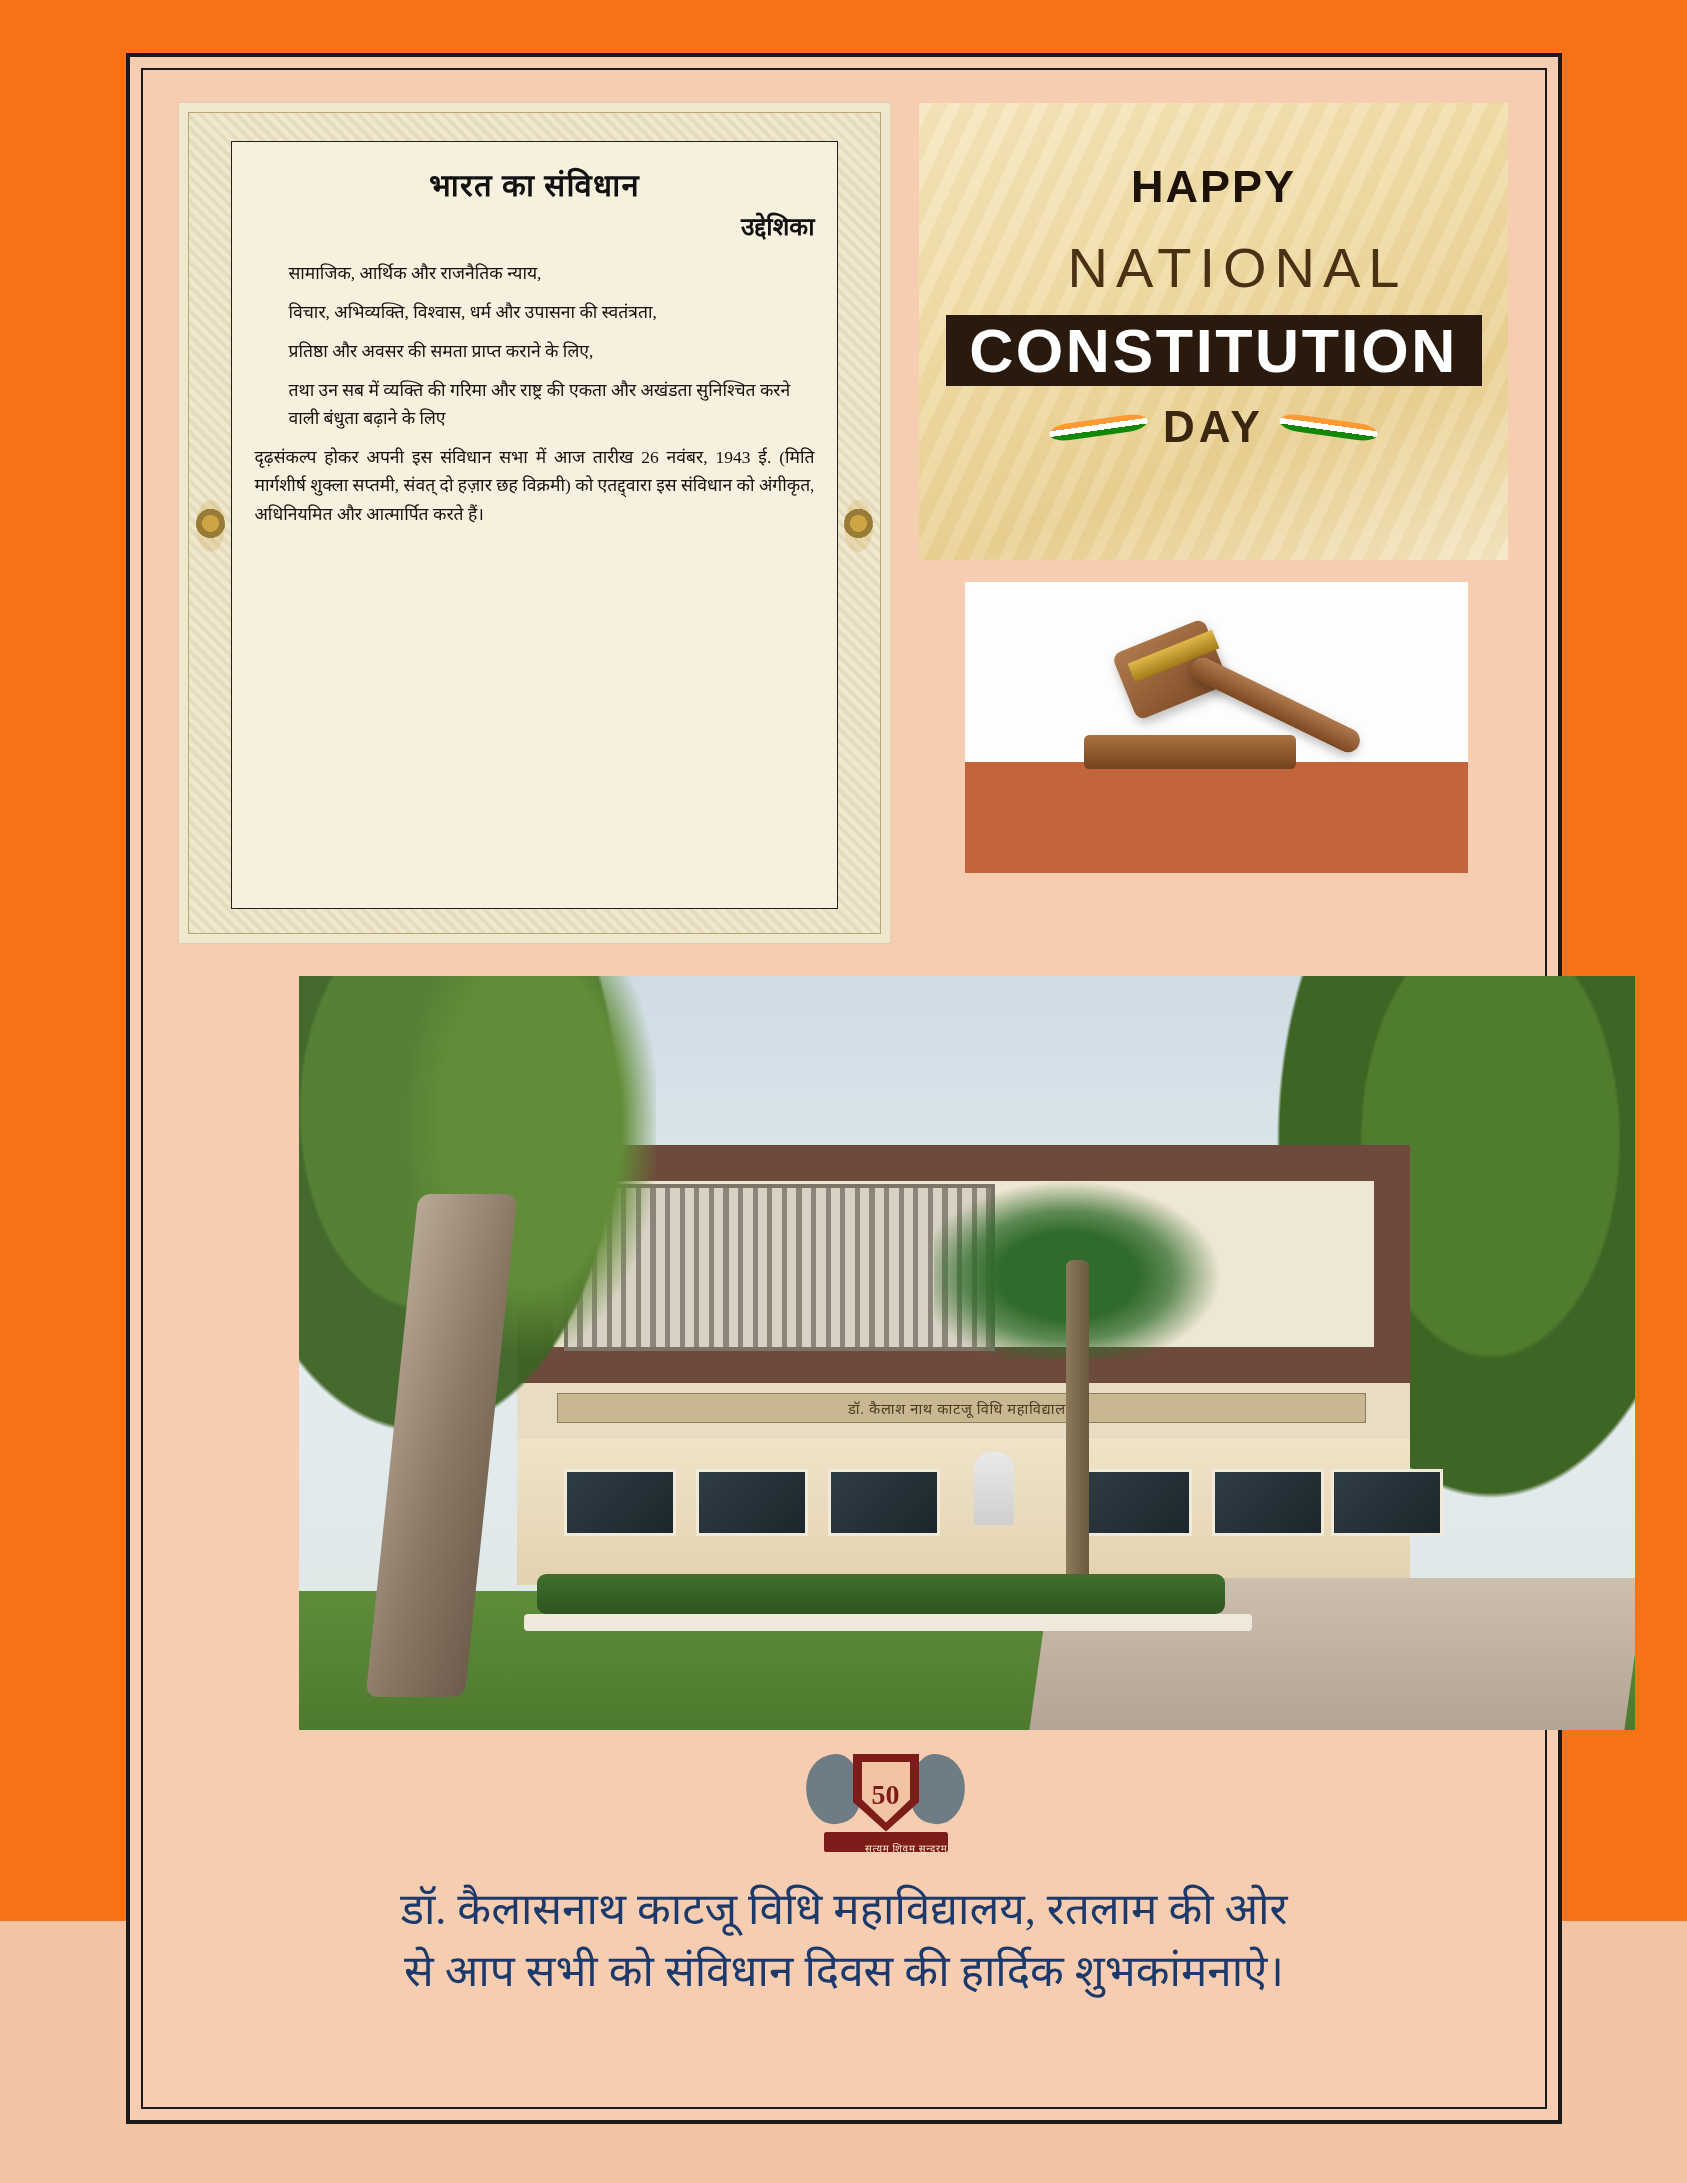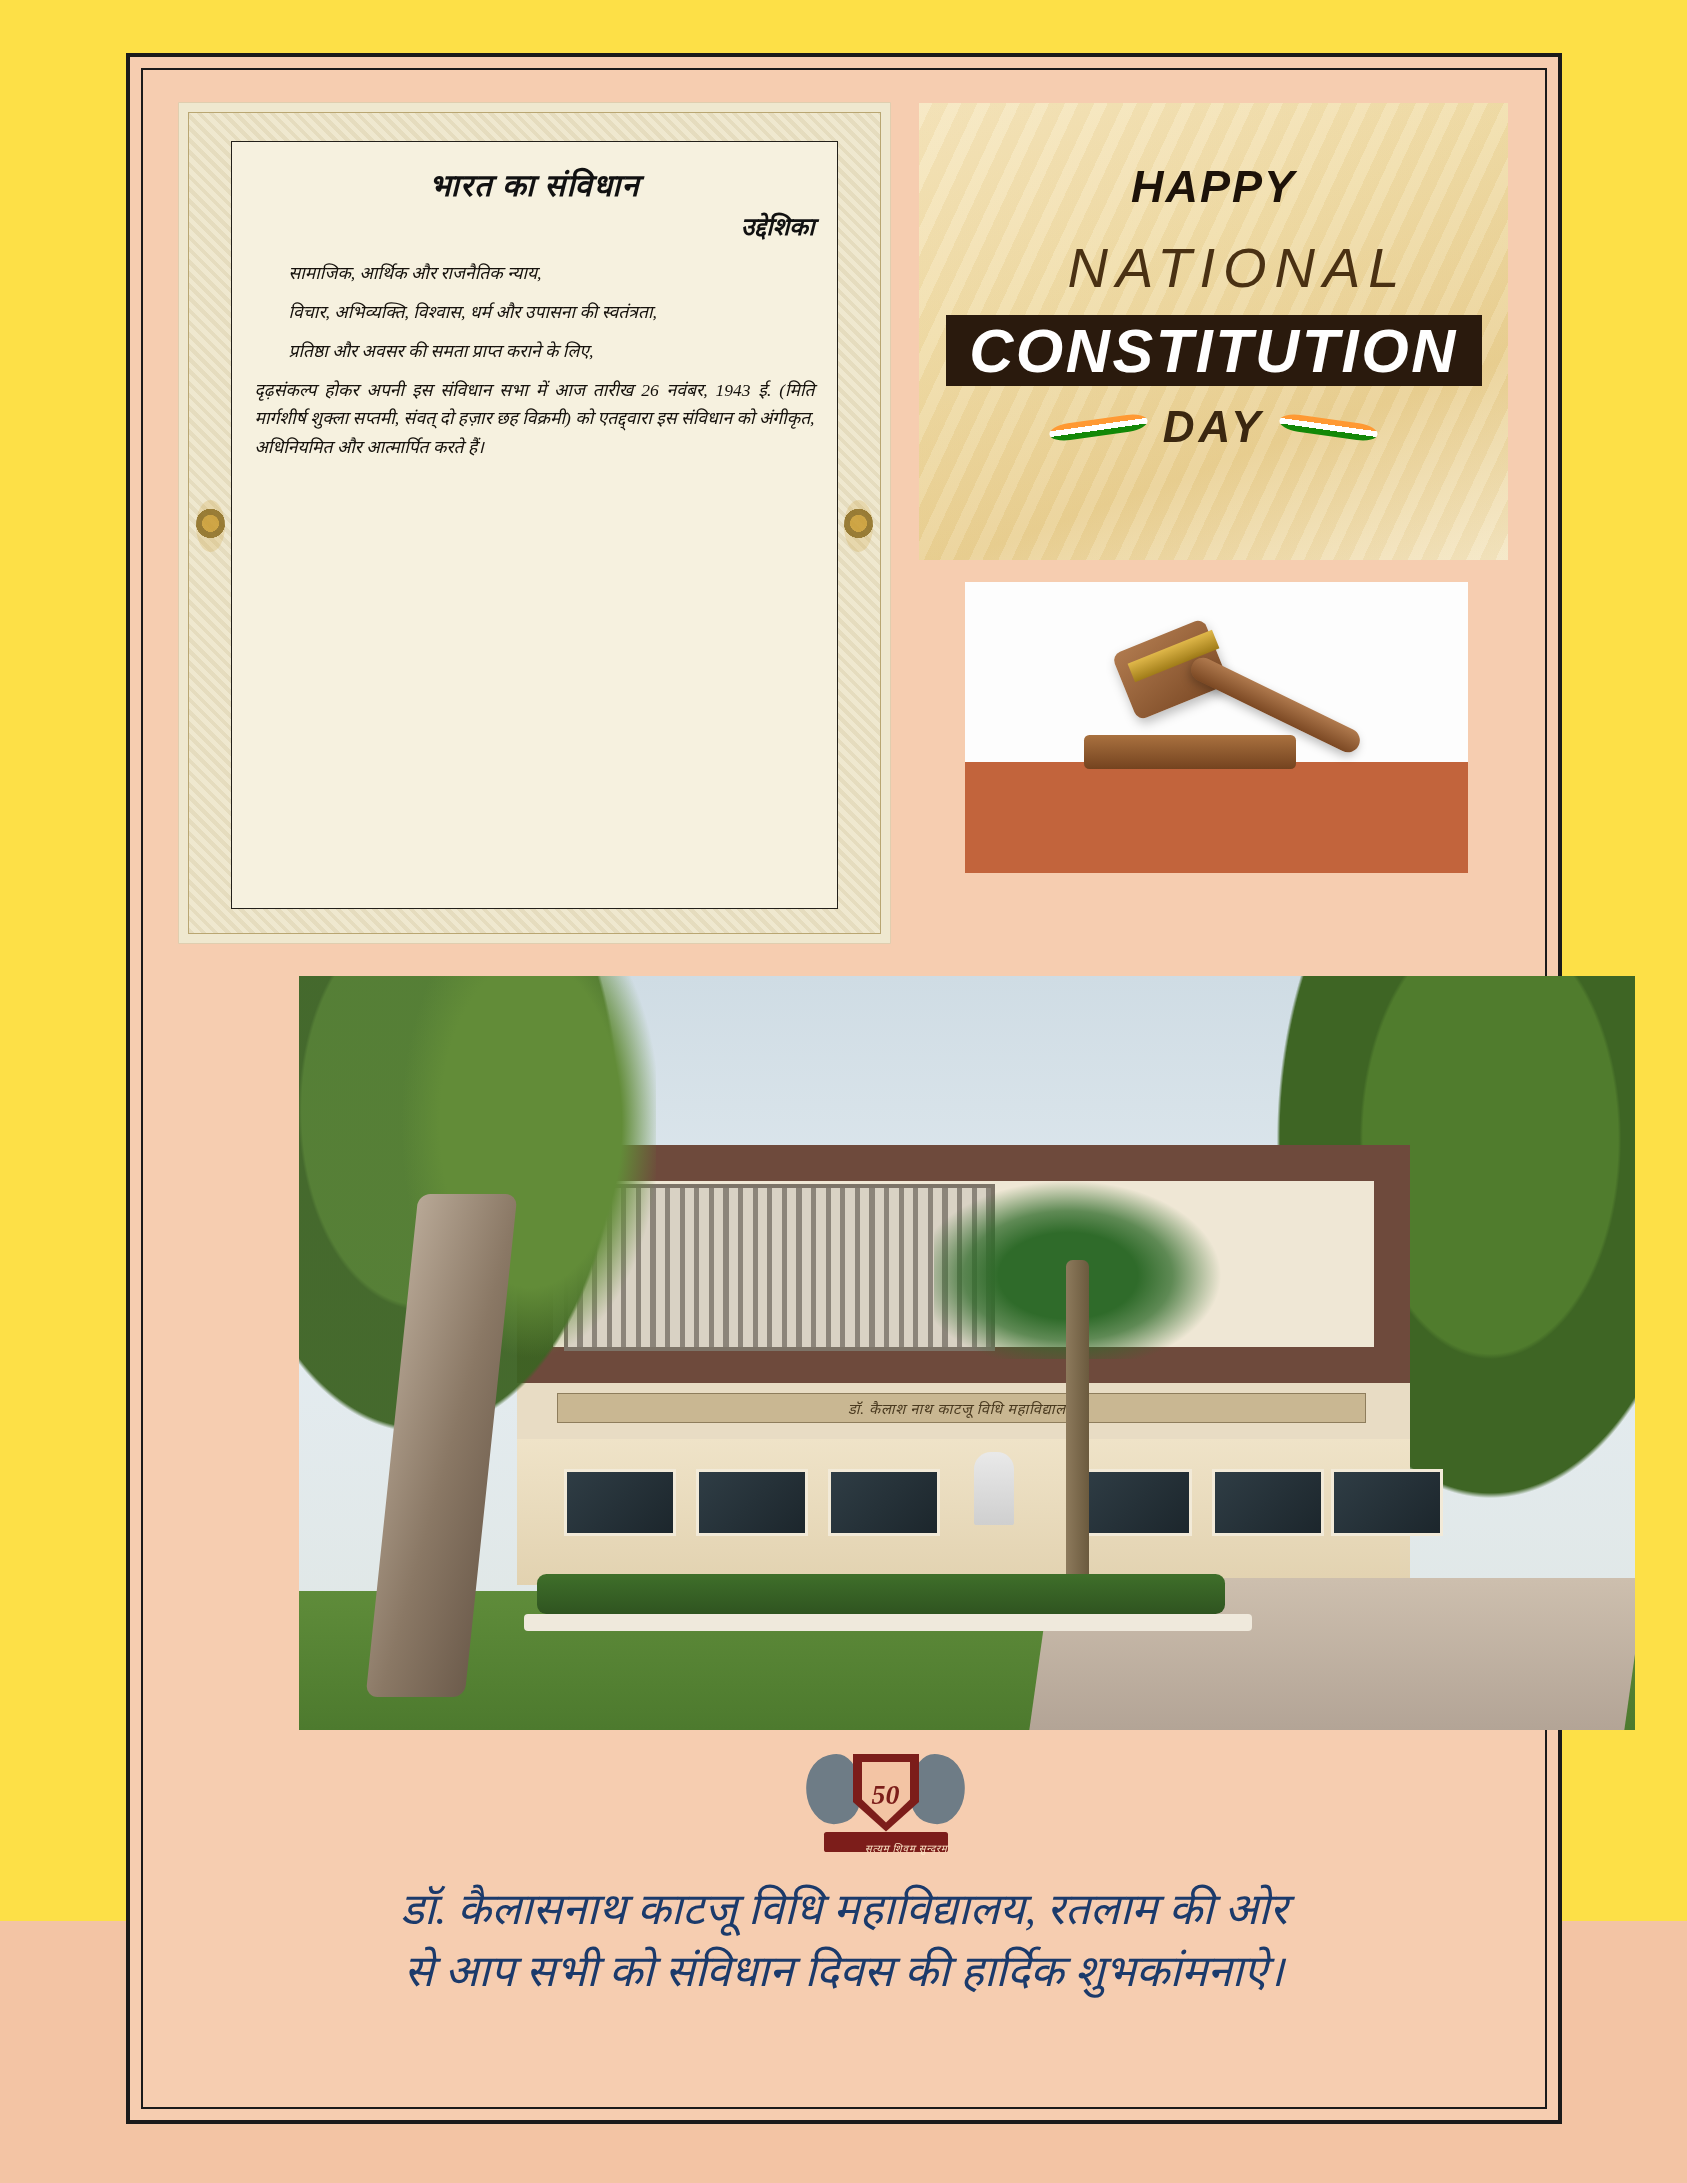--- a/index.html
+++ b/index.html
@@ -5,22 +5,21 @@
   html,body{margin:0;padding:0;}
   body{
     width:1687px;height:2183px;
     background:#f3c4a4;
     font-family:"Liberation Sans", sans-serif;
     overflow:hidden;
   }
   .page{
     position:absolute;
     left:0;top:0;width:1687px;height:1921px;
-    background:#fde047;
-    font-style:italic;
+    background:#f97316;
   }
   
   .frame-outer{
     position:absolute;
     left:126px;top:53px;
     width:1436px;height:2071px;
     border:4px solid #1a1a1a;
     box-sizing:border-box;
     background:#f6cdb0;
   }
@@ -349,20 +348,21 @@
     <div class="preamble">
       <div class="orn-border"></div>
       <div class="emblem-left"></div>
       <div class="emblem-right"></div>
       <div class="inner-box">
         <div class="pre-title">भारत का संविधान</div>
         <div class="pre-sub">उद्देशिका</div>
         <p class="pre-p pre-ind">सामाजिक, आर्थिक और राजनैतिक न्याय,</p>
         <p class="pre-p pre-ind">विचार, अभिव्यक्ति, विश्वास, धर्म और उपासना की स्वतंत्रता,</p>
         <p class="pre-p pre-ind">प्रतिष्ठा और अवसर की समता प्राप्त कराने के लिए,</p>
+        <p class="pre-p pre-ind2">तथा उन सब में व्यक्ति की गरिमा और राष्ट्र की एकता और अखंडता सुनिश्चित करने वाली बंधुता बढ़ाने के लिए</p>
         <p class="pre-p">दृढ़संकल्प होकर अपनी इस संविधान सभा में आज तारीख 26 नवंबर, 1943 ई. (मिति मार्गशीर्ष शुक्ला सप्तमी, संवत् दो हज़ार छह विक्रमी) को एतद्द्वारा इस संविधान को अंगीकृत, अधिनियमित और आत्मार्पित करते हैं।</p>
       </div>
     </div>
 
     <div class="banner">
       <div class="banner-happy">HAPPY</div>
       <div class="banner-national">NATIONAL</div>
       <div class="banner-const-wrap">
         <span class="banner-const">CONSTITUTION</span>
       </div>

